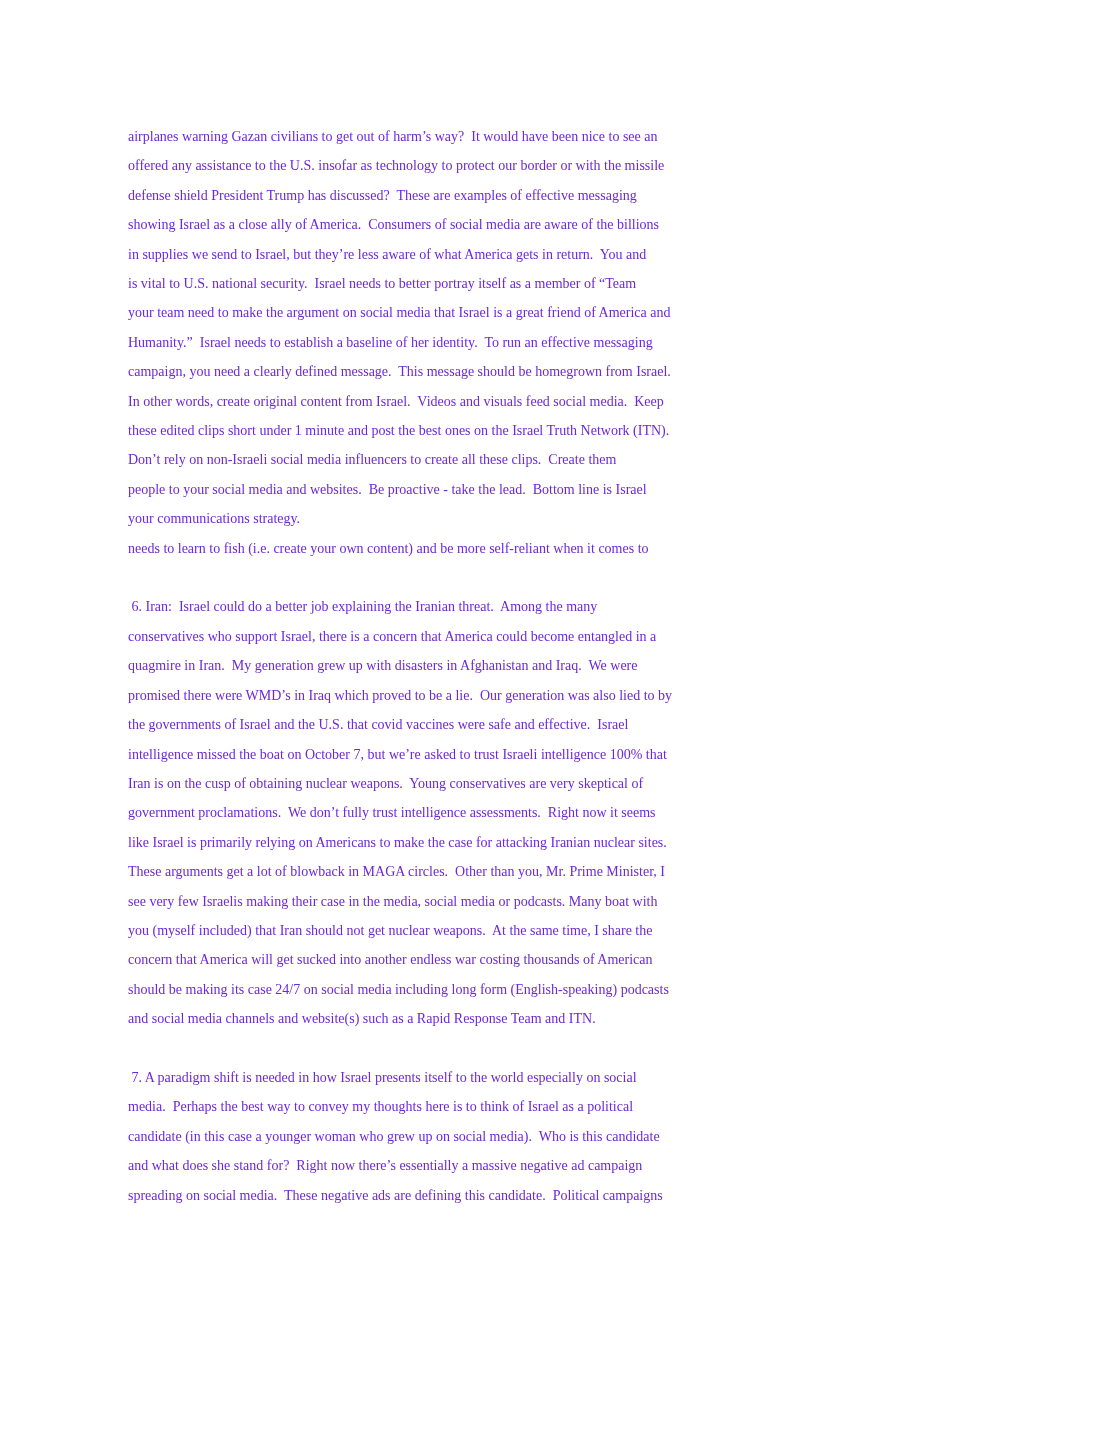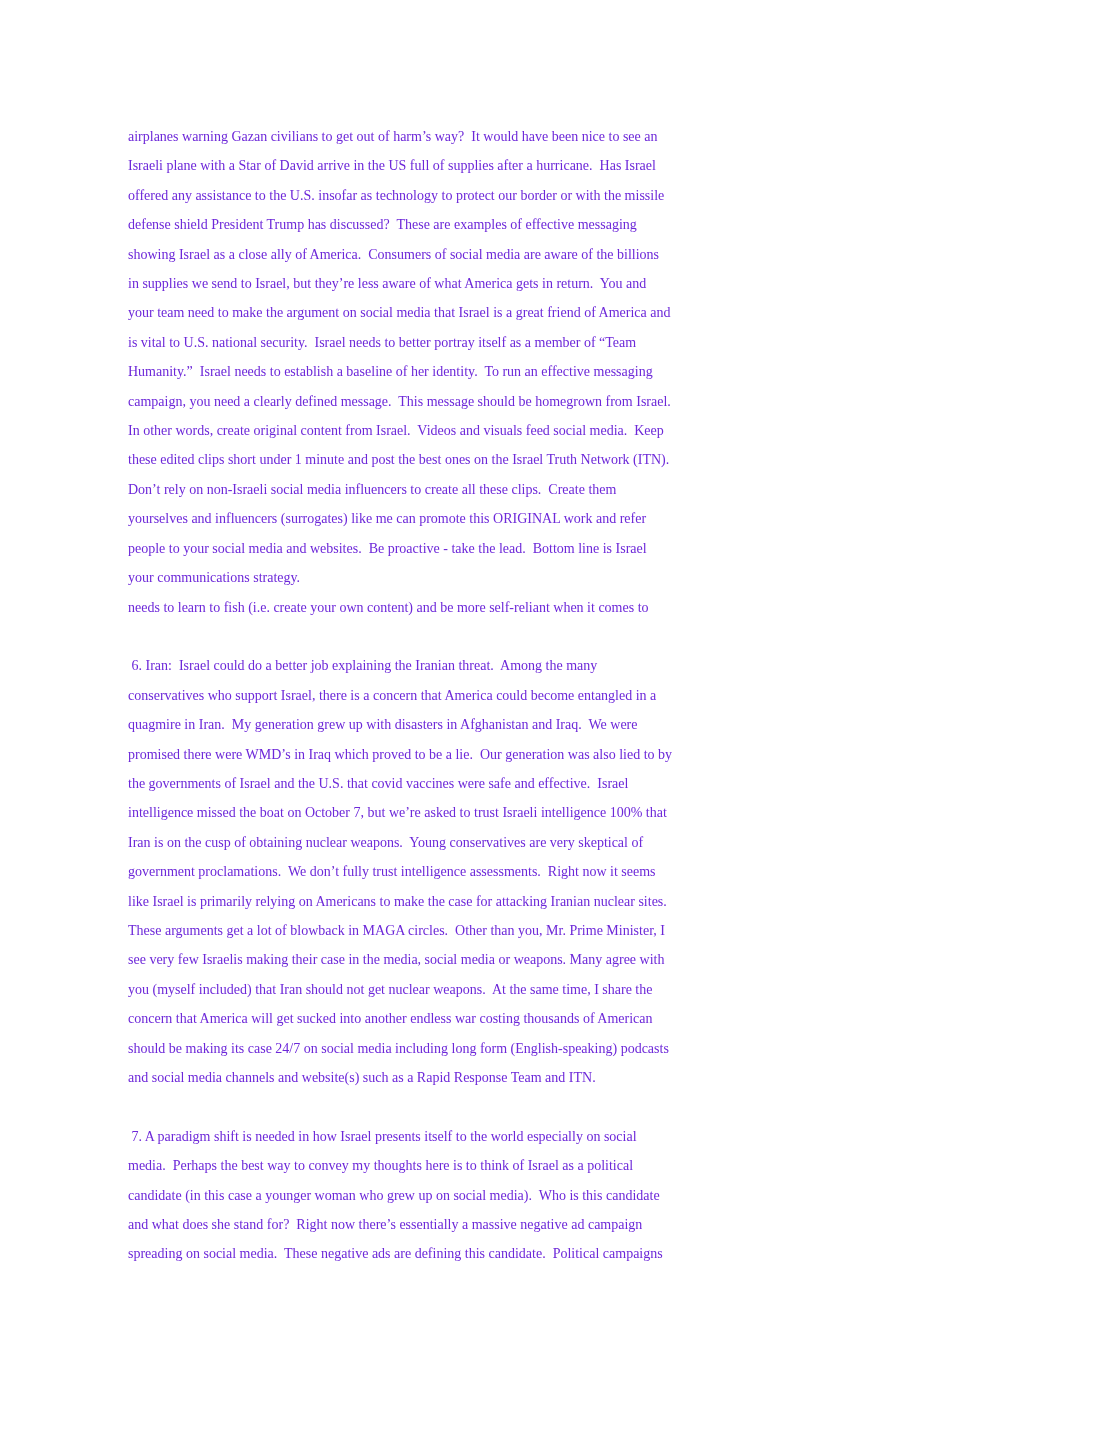--- a/index.html
+++ b/index.html
@@ -42,49 +42,47 @@
     white-space: pre;
   }
 </style>
 </head>
 <body>
 
 <div class="page">
   <div class="text-block">
       <div class="paragraph">
         <div class="line">airplanes warning Gazan civilians to get out of harm’s way?  It would have been nice to see an</div>
-        <div class="line">Israeli plane with a Star of David arrive in the US full of supplies after a hurricane.  Has Israel</div>
         <div class="line">offered any assistance to the U.S. insofar as technology to protect our border or with the missile</div>
         <div class="line">defense shield President Trump has discussed?  These are examples of effective messaging</div>
         <div class="line">showing Israel as a close ally of America.  Consumers of social media are aware of the billions</div>
         <div class="line">in supplies we send to Israel, but they’re less aware of what America gets in return.  You and</div>
+        <div class="line">is vital to U.S. national security.  Israel needs to better portray itself as a member of “Team</div>
         <div class="line">your team need to make the argument on social media that Israel is a great friend of America and</div>
-        <div class="line">is vital to U.S. national security.  Israel needs to better portray itself as a member of “Team</div>
         <div class="line">Humanity.”  Israel needs to establish a baseline of her identity.  To run an effective messaging</div>
         <div class="line">campaign, you need a clearly defined message.  This message should be homegrown from Israel.</div>
         <div class="line">In other words, create original content from Israel.  Videos and visuals feed social media.  Keep</div>
         <div class="line">these edited clips short under 1 minute and post the best ones on the Israel Truth Network (ITN).</div>
         <div class="line">Don’t rely on non-Israeli social media influencers to create all these clips.  Create them</div>
-        <div class="line">yourselves and influencers (surrogates) like me can promote this ORIGINAL work and refer</div>
         <div class="line">people to your social media and websites.  Be proactive - take the lead.  Bottom line is Israel</div>
         <div class="line">your communications strategy.</div>
         <div class="line">needs to learn to fish (i.e. create your own content) and be more self-reliant when it comes to</div>
       </div>
       <div class="paragraph">
         <div class="line"> 6. Iran:  Israel could do a better job explaining the Iranian threat.  Among the many</div>
         <div class="line">conservatives who support Israel, there is a concern that America could become entangled in a</div>
         <div class="line">quagmire in Iran.  My generation grew up with disasters in Afghanistan and Iraq.  We were</div>
         <div class="line">promised there were WMD’s in Iraq which proved to be a lie.  Our generation was also lied to by</div>
         <div class="line">the governments of Israel and the U.S. that covid vaccines were safe and effective.  Israel</div>
         <div class="line">intelligence missed the boat on October 7, but we’re asked to trust Israeli intelligence 100% that</div>
         <div class="line">Iran is on the cusp of obtaining nuclear weapons.  Young conservatives are very skeptical of</div>
         <div class="line">government proclamations.  We don’t fully trust intelligence assessments.  Right now it seems</div>
         <div class="line">like Israel is primarily relying on Americans to make the case for attacking Iranian nuclear sites.</div>
         <div class="line">These arguments get a lot of blowback in MAGA circles.  Other than you, Mr. Prime Minister, I</div>
-        <div class="line">see very few Israelis making their case in the media, social media or weapons. Many agree with</div>
+        <div class="line">see very few Israelis making their case in the media, social media or podcasts. Many boat with</div>
         <div class="line">you (myself included) that Iran should not get nuclear weapons.  At the same time, I share the</div>
         <div class="line">concern that America will get sucked into another endless war costing thousands of American</div>
         <div class="line">should be making its case 24/7 on social media including long form (English-speaking) podcasts</div>
         <div class="line">and social media channels and website(s) such as a Rapid Response Team and ITN.</div>
       </div>
       <div class="paragraph">
         <div class="line"> 7. A paradigm shift is needed in how Israel presents itself to the world especially on social</div>
         <div class="line">media.  Perhaps the best way to convey my thoughts here is to think of Israel as a political</div>
         <div class="line">candidate (in this case a younger woman who grew up on social media).  Who is this candidate</div>
         <div class="line">and what does she stand for?  Right now there’s essentially a massive negative ad campaign</div>

